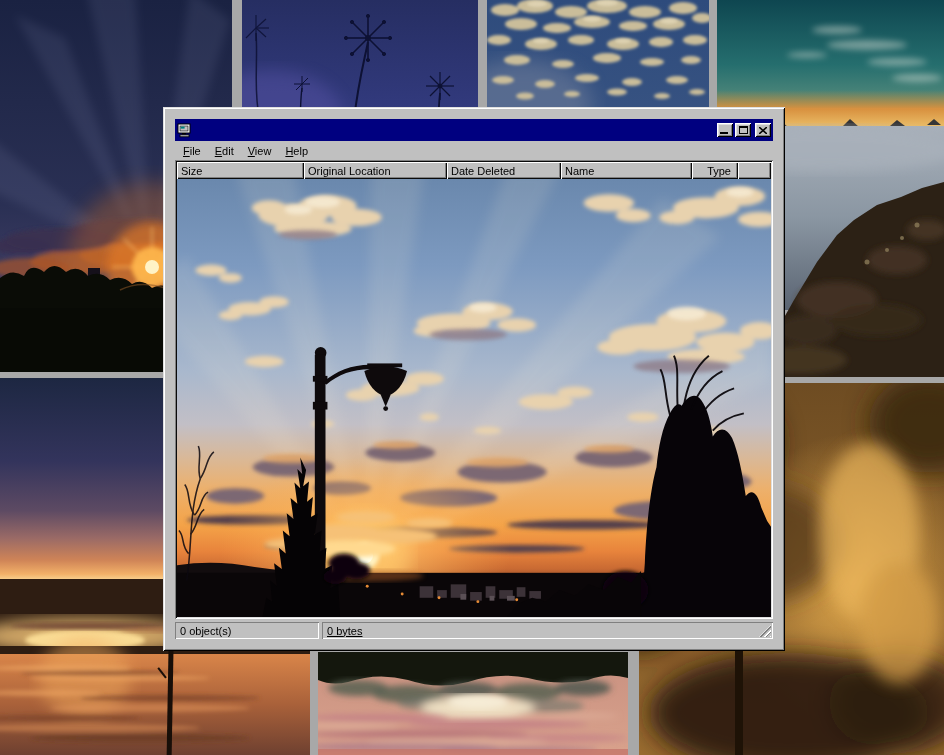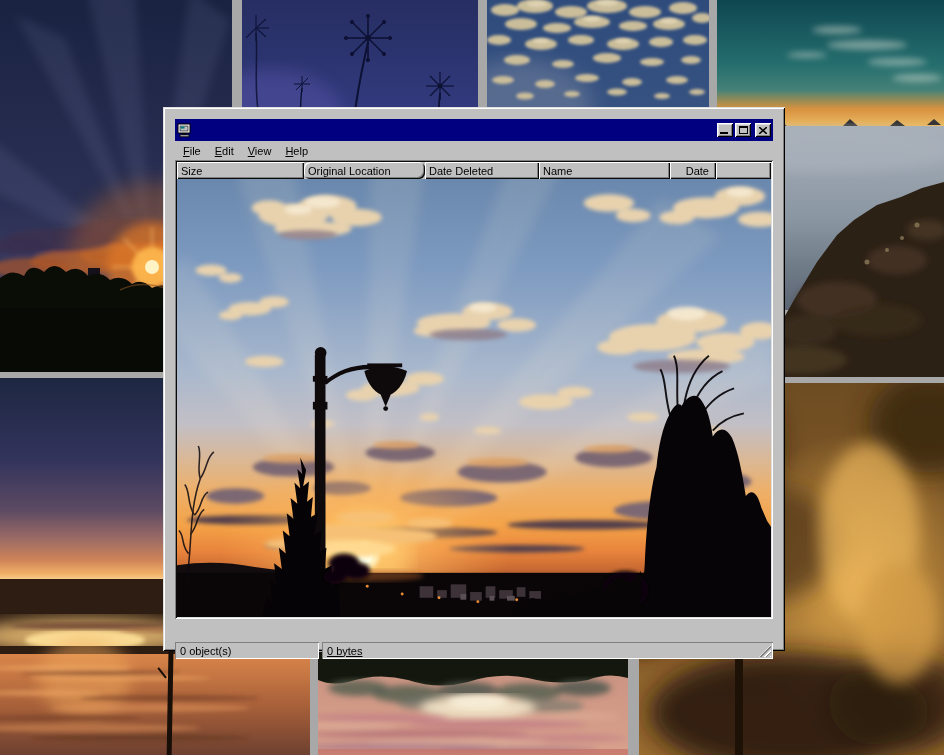--- a/index.html
+++ b/index.html
@@ -28,29 +28,29 @@
   .menu-item{font-size:11px;color:#000;padding:2px 7px;background:transparent;border:0;
              font-family:"Liberation Sans",sans-serif;}
   .content{flex:1 1 auto;margin:0;background:#c0c0c0;display:flex;flex-direction:column;
            box-shadow:inset 1px 1px 0 #808080,inset -1px -1px 0 #fff,
                       inset 2px 2px 0 #0a0a0a,inset -2px -2px 0 #dfdfdf;
            padding:2px;box-sizing:border-box;min-height:0;}
   .headers{height:17px;flex:0 0 17px;display:flex;}
   .hcell{background:#c0c0c0;font-size:11px;display:flex;align-items:center;padding:0 4px;
          box-sizing:border-box;border:0;font-family:"Liberation Sans",sans-serif;
          box-shadow:inset 1px 1px 0 #fff,inset -1px -1px 0 #0a0a0a,inset -2px -2px 0 #808080;}
-  .hc-name{width:127px;} .hc-loc{width:121px;border-radius:6px;} .hc-date{width:114px;text-align:right;} .hc-type{width:131px;}
+  .hc-name{width:127px;} .hc-loc{width:143px;} .hc-date{width:114px;text-align:right;} .hc-type{width:131px;}
   .hc-size{width:46px;justify-content:flex-end;padding-right:7px;}
   .hc-fill{flex:1 1 auto;}
   .viewport{flex:1 1 auto;position:relative;min-height:0;background:#000;}
   .viewport svg{position:absolute;inset:0;width:100%;height:100%;}
   .statusbar{height:20px;flex:0 0 20px;display:flex;gap:3px;padding-top:3px;box-sizing:border-box;}
   .spanel{height:17px;background:#c0c0c0;font-size:11px;display:flex;align-items:center;
           padding:0 5px;box-sizing:border-box;position:relative;
-          box-shadow:inset 1px 1px 0 #808080,inset -1px -1px 0 #fff;margin-top:20px;}
+          box-shadow:inset 1px 1px 0 #808080,inset -1px -1px 0 #fff;}
   .sp1{width:144px;flex:0 0 144px;} .sp2{flex:1 1 auto;text-decoration:underline;}
   .grip{position:absolute;right:2px;bottom:2px;width:12px;height:12px;
         background:repeating-linear-gradient(135deg,#fff 0 1px,#808080 1px 2px,transparent 2px 4px);
         clip-path:polygon(100% 0,100% 100%,0 100%);}
 </style>
 </head>
 <body>
 
 <div id="stage">
 
@@ -458,21 +458,21 @@
       <button class="menu-item"><u>V</u><span>iew</span></button>
       <button class="menu-item"><u>H</u><span>elp</span></button>
     </div>
 
     <div class="content">
       <div class="headers">
         <button class="hcell hc-name">Size</button>
         <button class="hcell hc-loc">Original Location</button>
         <button class="hcell hc-date">Date Deleted</button>
         <button class="hcell hc-type">Name</button>
-        <button class="hcell hc-size">Date</button>
+        <button class="hcell hc-size">Type</button>
         <button class="hcell hc-fill"></button>
       </div>
 
       <div class="viewport">
 
         <svg viewBox="0 0 612 456" preserveAspectRatio="none">
           <defs>
             <linearGradient id="mSky" x1="0" y1="0" x2="0" y2="1">
               <stop offset="0" stop-color="#6a88ad"></stop>
                 <stop offset="0.2" stop-color="#7d9ac0"></stop>

